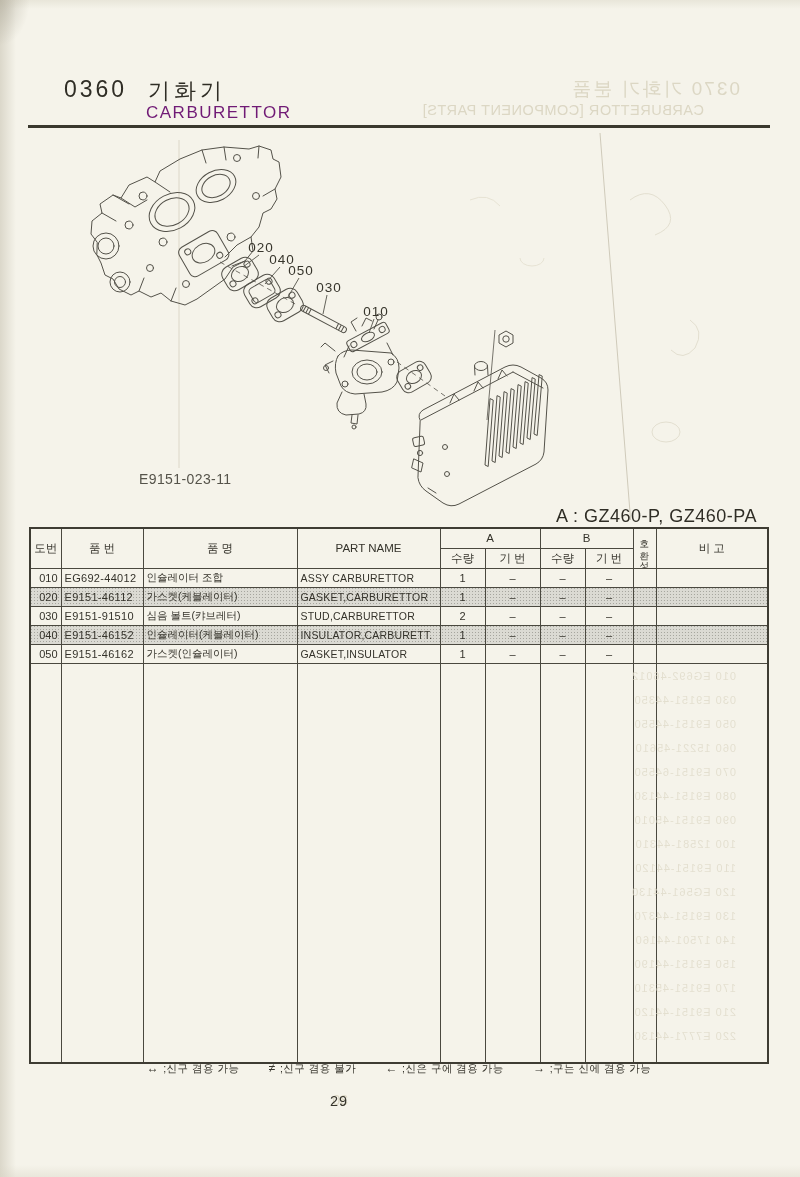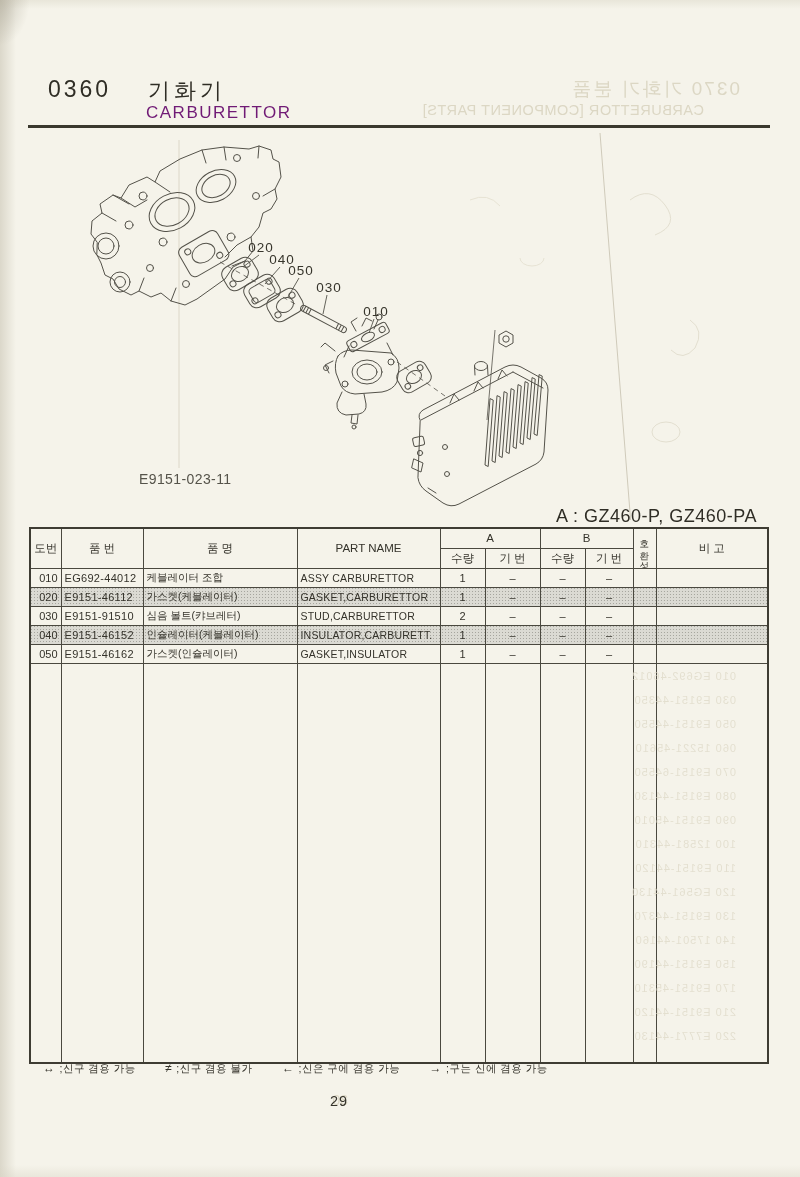--- a/index.html
+++ b/index.html
@@ -8,21 +8,21 @@
   
   .edge-left{position:absolute;left:0;top:0;width:16px;height:100%;
     background:linear-gradient(90deg,#c6c1b0,rgba(245,243,234,0));opacity:.55;}
   .edge-top{position:absolute;left:0;top:0;width:100%;height:9px;
     background:linear-gradient(180deg,#d9d5c5,rgba(245,243,234,0));opacity:.45;}
   .edge-bottom{position:absolute;left:0;bottom:0;width:100%;height:12px;
     background:linear-gradient(0deg,#d8d4c4,rgba(245,243,234,0));opacity:.4;}
   .corner-tl{position:absolute;left:0;top:0;width:30px;height:46px;
     background:radial-gradient(ellipse at 0 0,#a8a392,rgba(245,243,234,0) 70%);opacity:.55;}
   
-  .sec-code{position:absolute;left:48px;top:76px;font-size:23px;letter-spacing:3px;color:#2f2d25;}
+  .sec-code{position:absolute;left:64px;top:76px;font-size:23px;letter-spacing:3px;color:#2f2d25;}
   .title-ko{position:absolute;left:148px;top:76px;font-size:22px;letter-spacing:4px;color:#2f2d25;font-family:Liberation Mono, monospace;}
   .title-en{position:absolute;left:146px;top:103px;font-size:17px;letter-spacing:1.5px;color:#701a75;}
   .head-rule{position:absolute;left:28px;top:125px;width:742px;height:3px;background:#3a382e;}
   
   .ghost{color:#dcd7c4;filter:blur(.45px);pointer-events:none;white-space:nowrap;}
   .ghost-h1{position:absolute;left:500px;top:76px;width:240px;font-size:19px;letter-spacing:2px;
     transform:scaleX(-1);}
   .ghost-h2{position:absolute;left:428px;top:102px;width:276px;font-size:14.5px;letter-spacing:.5px;
     transform:scaleX(-1);}
   .ghost-pn{position:absolute;left:308px;top:1092px;width:40px;font-size:14px;transform:scaleX(-1);}
@@ -47,21 +47,21 @@
   .td-no{text-align:right;padding-right:4px;}
   .td-pn{letter-spacing:.3px;margin-left:16px;}
   .td-ko{font-size:10.5px;}
   .td-en{font-size:10.5px;letter-spacing:.2px;}
   .td-c{text-align:center;}
   .shaded{background-color:#dbdad3;
     background-image:radial-gradient(rgba(80,80,72,.38) .7px,rgba(0,0,0,0) .9px);
     background-size:3px 3px;}
   .filler td{height:398px;}
   
-  .legend{position:absolute;left:30px;top:1061px;width:738px;text-align:left;font-size:10.5px;
+  .legend{position:absolute;left:30px;top:1061px;width:738px;text-align:center;font-size:10.5px;
     color:#34322a;letter-spacing:.5px;}
   .legend .item{margin:0 13px;}
   .legend .sym{margin-right:4px;font-size:12px;}
   .pageno{position:absolute;left:330px;top:1093px;width:70px;text-align:left;font-size:14.5px;
     letter-spacing:1px;color:#34322a;}
   
   .diagram{position:absolute;left:0;top:130px;}
 </style>
 </head>
 <body>
@@ -259,21 +259,21 @@
         <th>수량</th>
         <th>기 번</th>
         <th>수량</th>
         <th>기 번</th>
       </tr>
     </thead>
     <tbody>
       <tr class="trow">
         <td class="td-no">010</td>
         <td class="td-pn">EG692-44012</td>
-        <td class="td-ko">케블레이터 조합</td>
+        <td class="td-ko">인슐레이터 조합</td>
         <td class="td-en">ASSY CARBURETTOR</td>
         <td class="td-c">1</td>
         <td class="td-c">–</td>
         <td class="td-c">–</td>
         <td class="td-c">–</td>
         <td class="td-c"></td>
         <td></td>
       </tr>
       <tr class="trow shaded">
         <td class="td-no">020</td>

